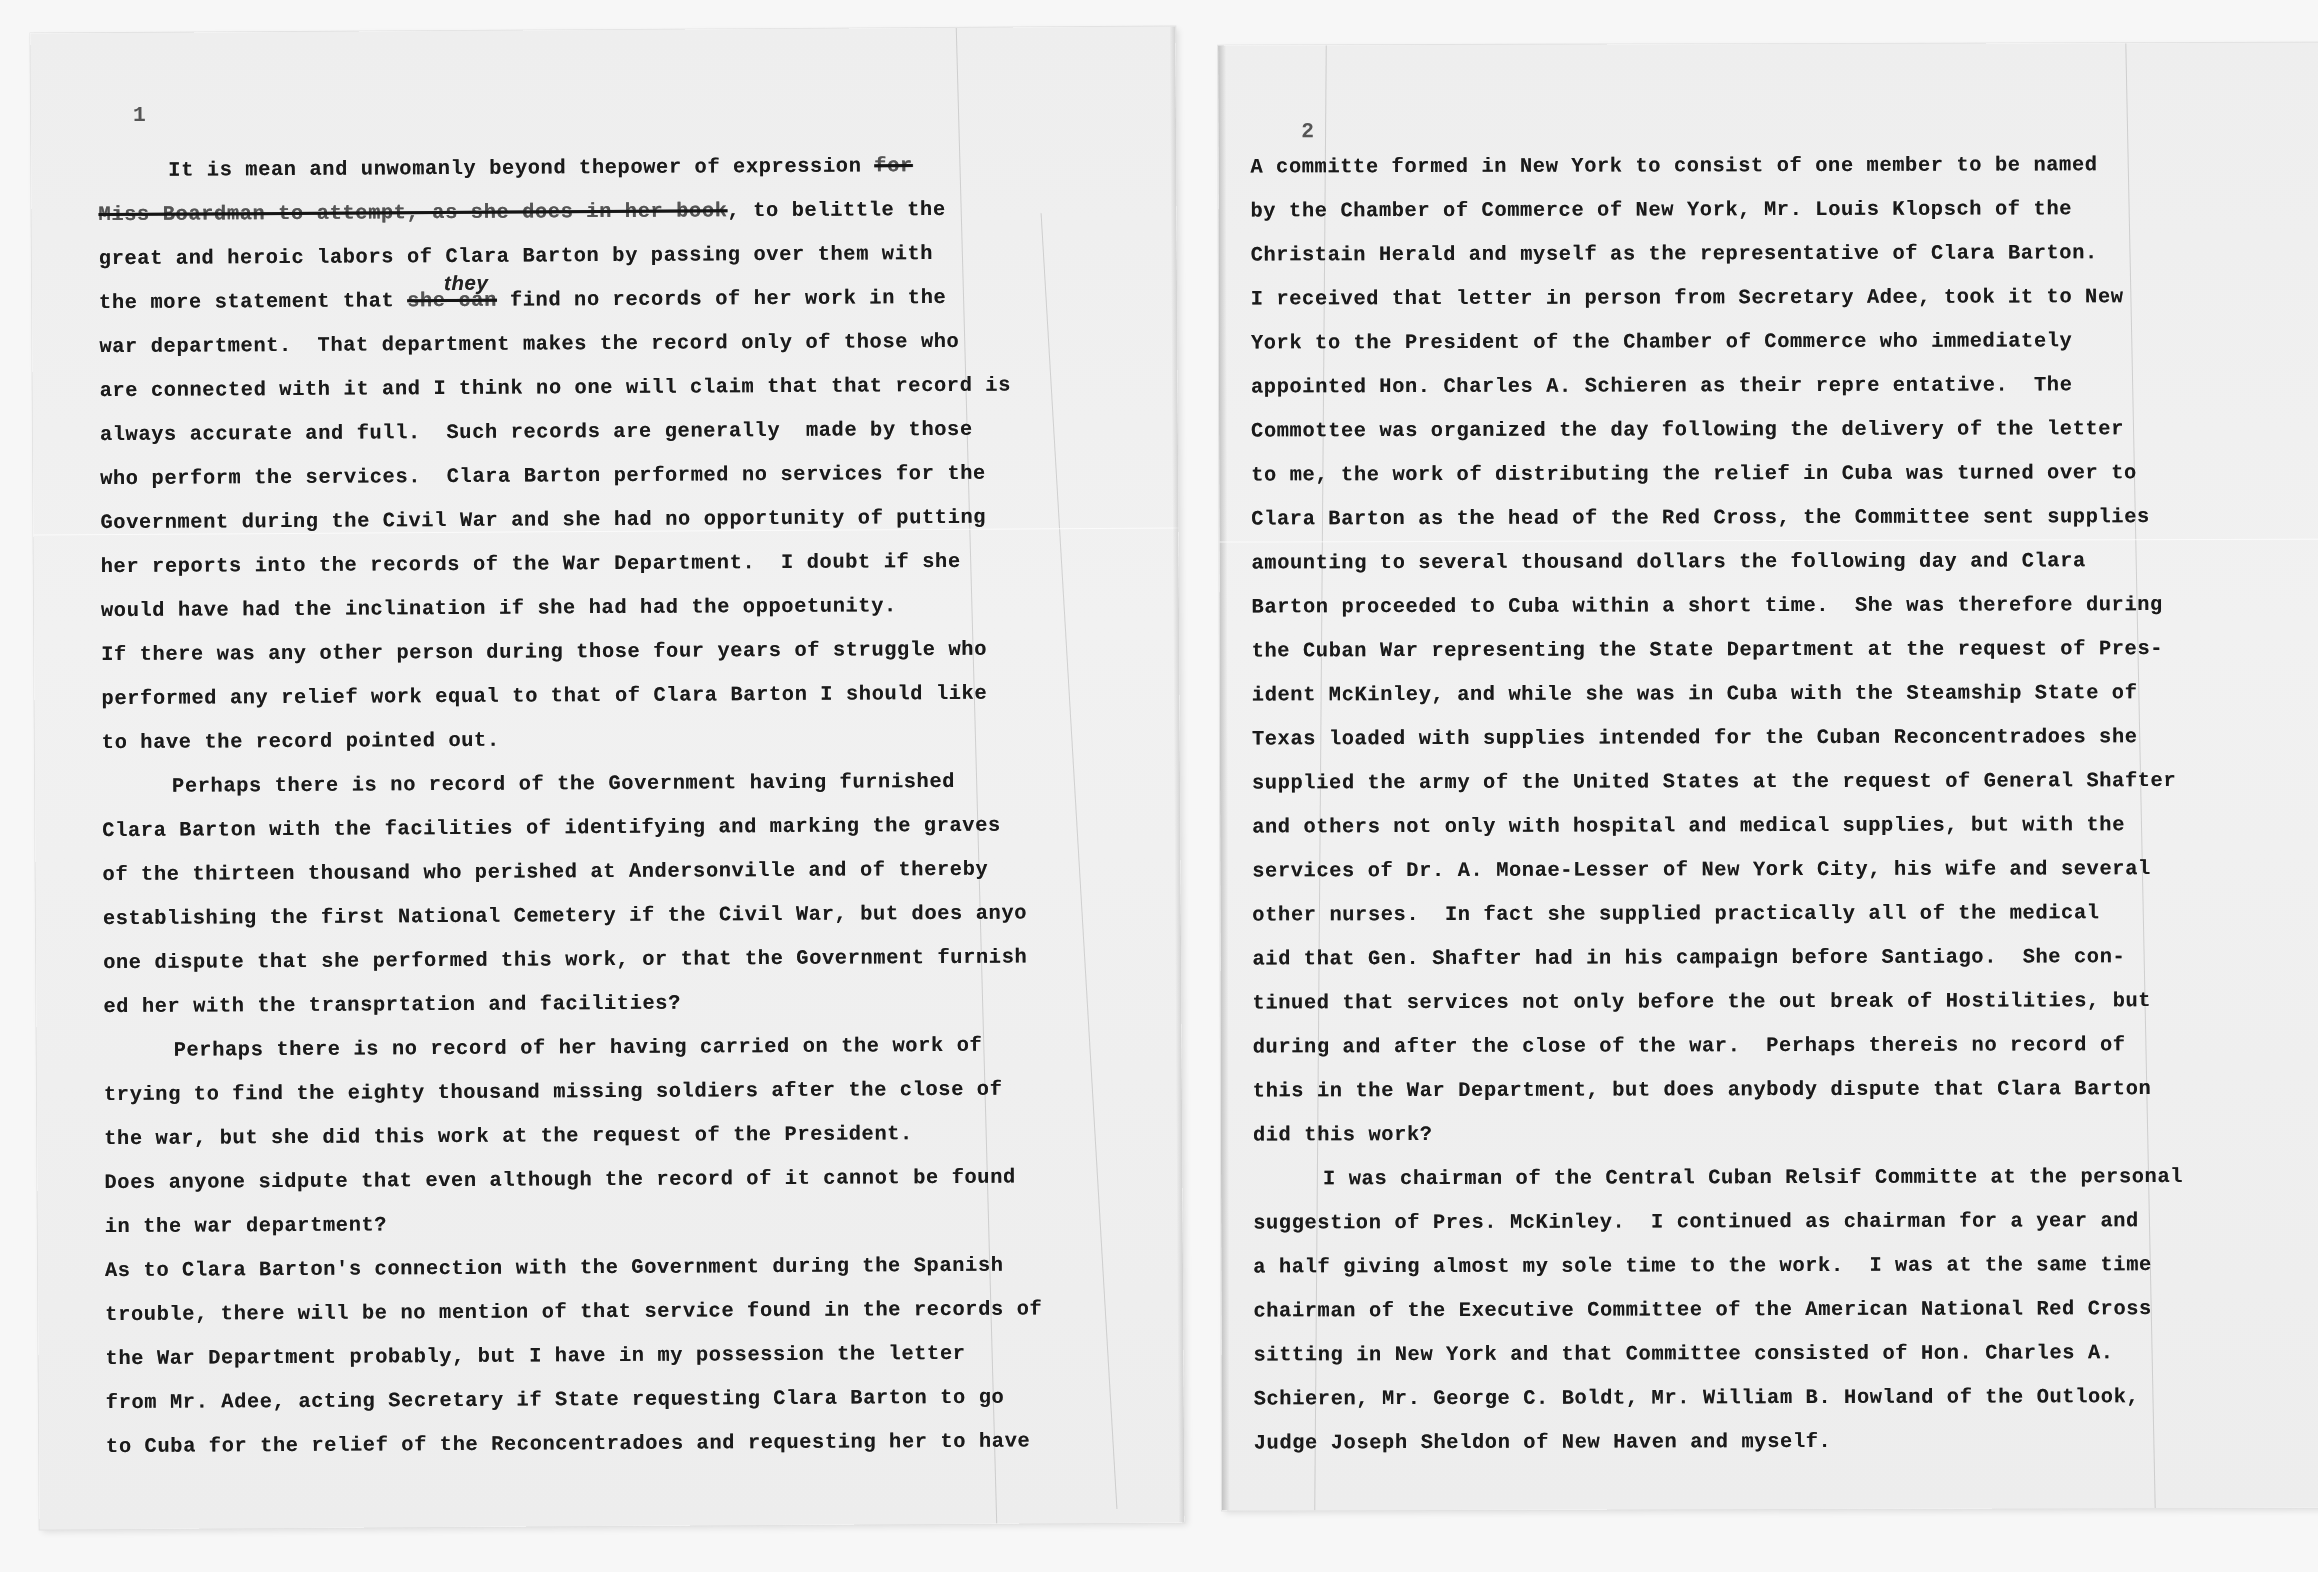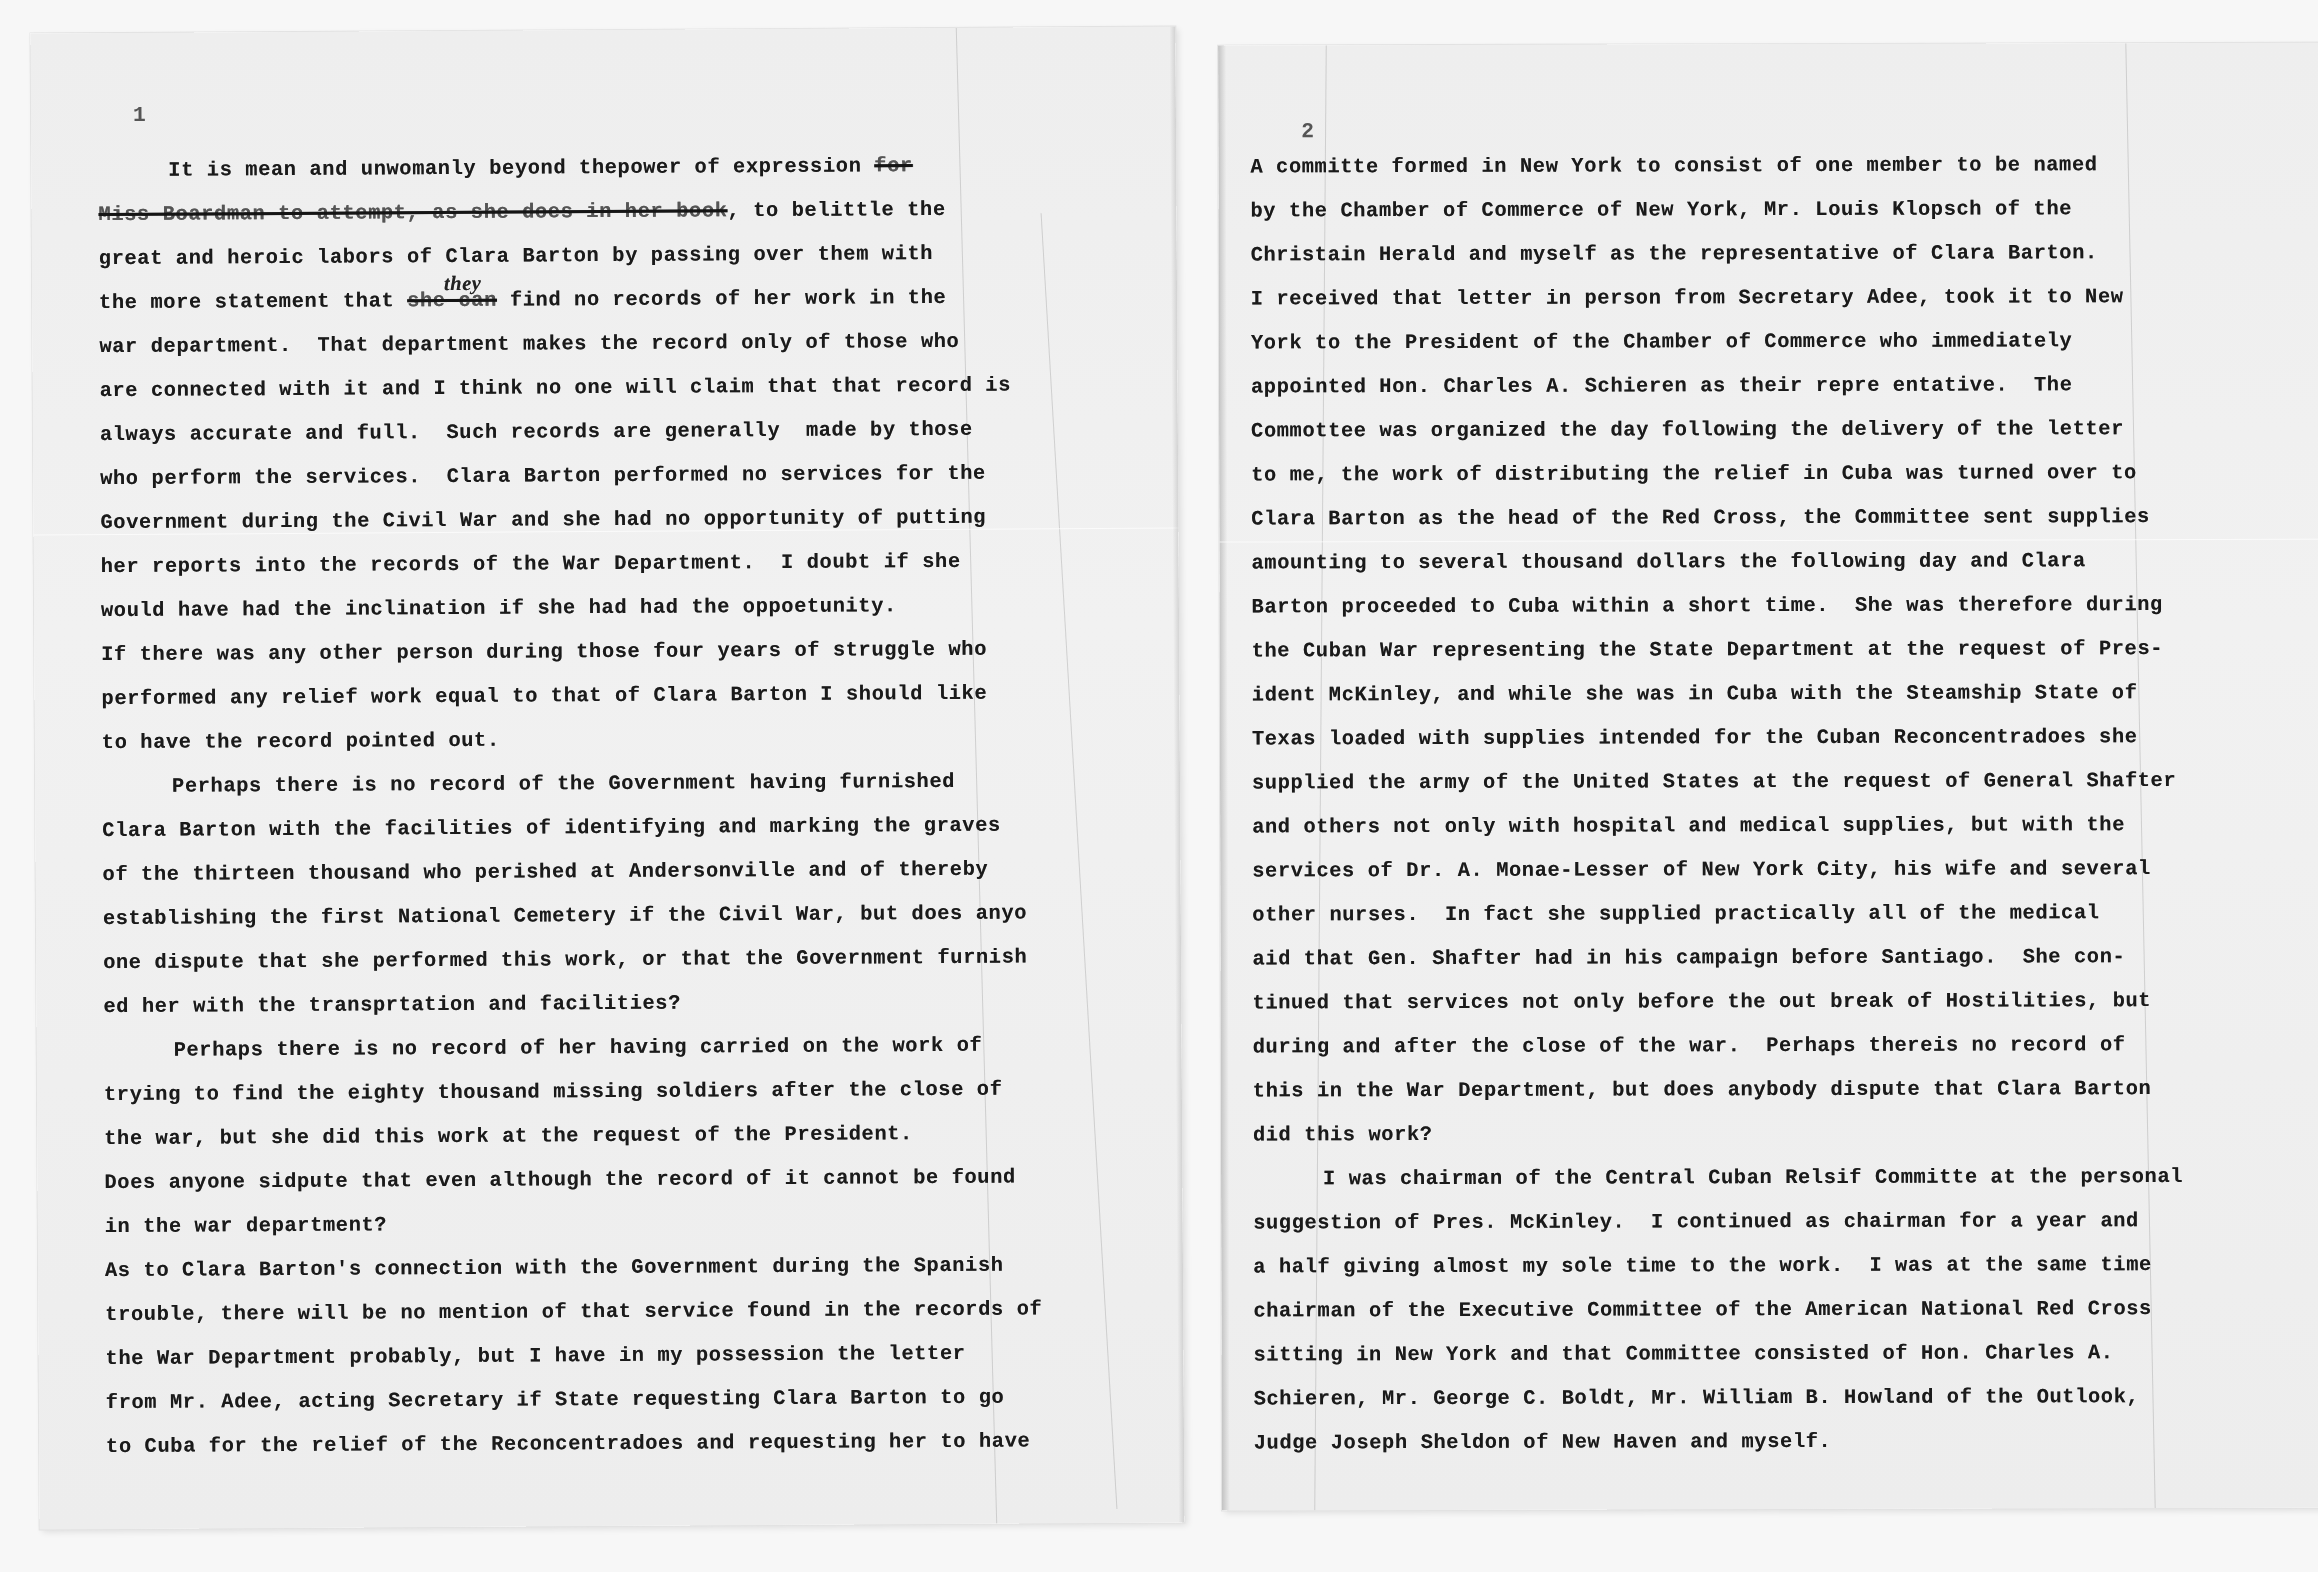--- a/index.html
+++ b/index.html
@@ -96,21 +96,21 @@
   .line.indent { padding-left: 70px; }
   .page.right .line { line-height: 44px; height: 44px; }
   .strike {
     text-decoration: line-through;
     text-decoration-thickness: 2.8px;
     text-decoration-color: #151515;
     color: #555;
   }
   .handwritten {
     position: absolute;
-    font-family: Liberation Serif, serif;
+    font-family: Liberation Sans, sans-serif;
     font-style: italic;
     font-size: 20.4px;
     color: #222;
   }
 </style>
 </head>
 <body>
 
 <div class="scan">
 

